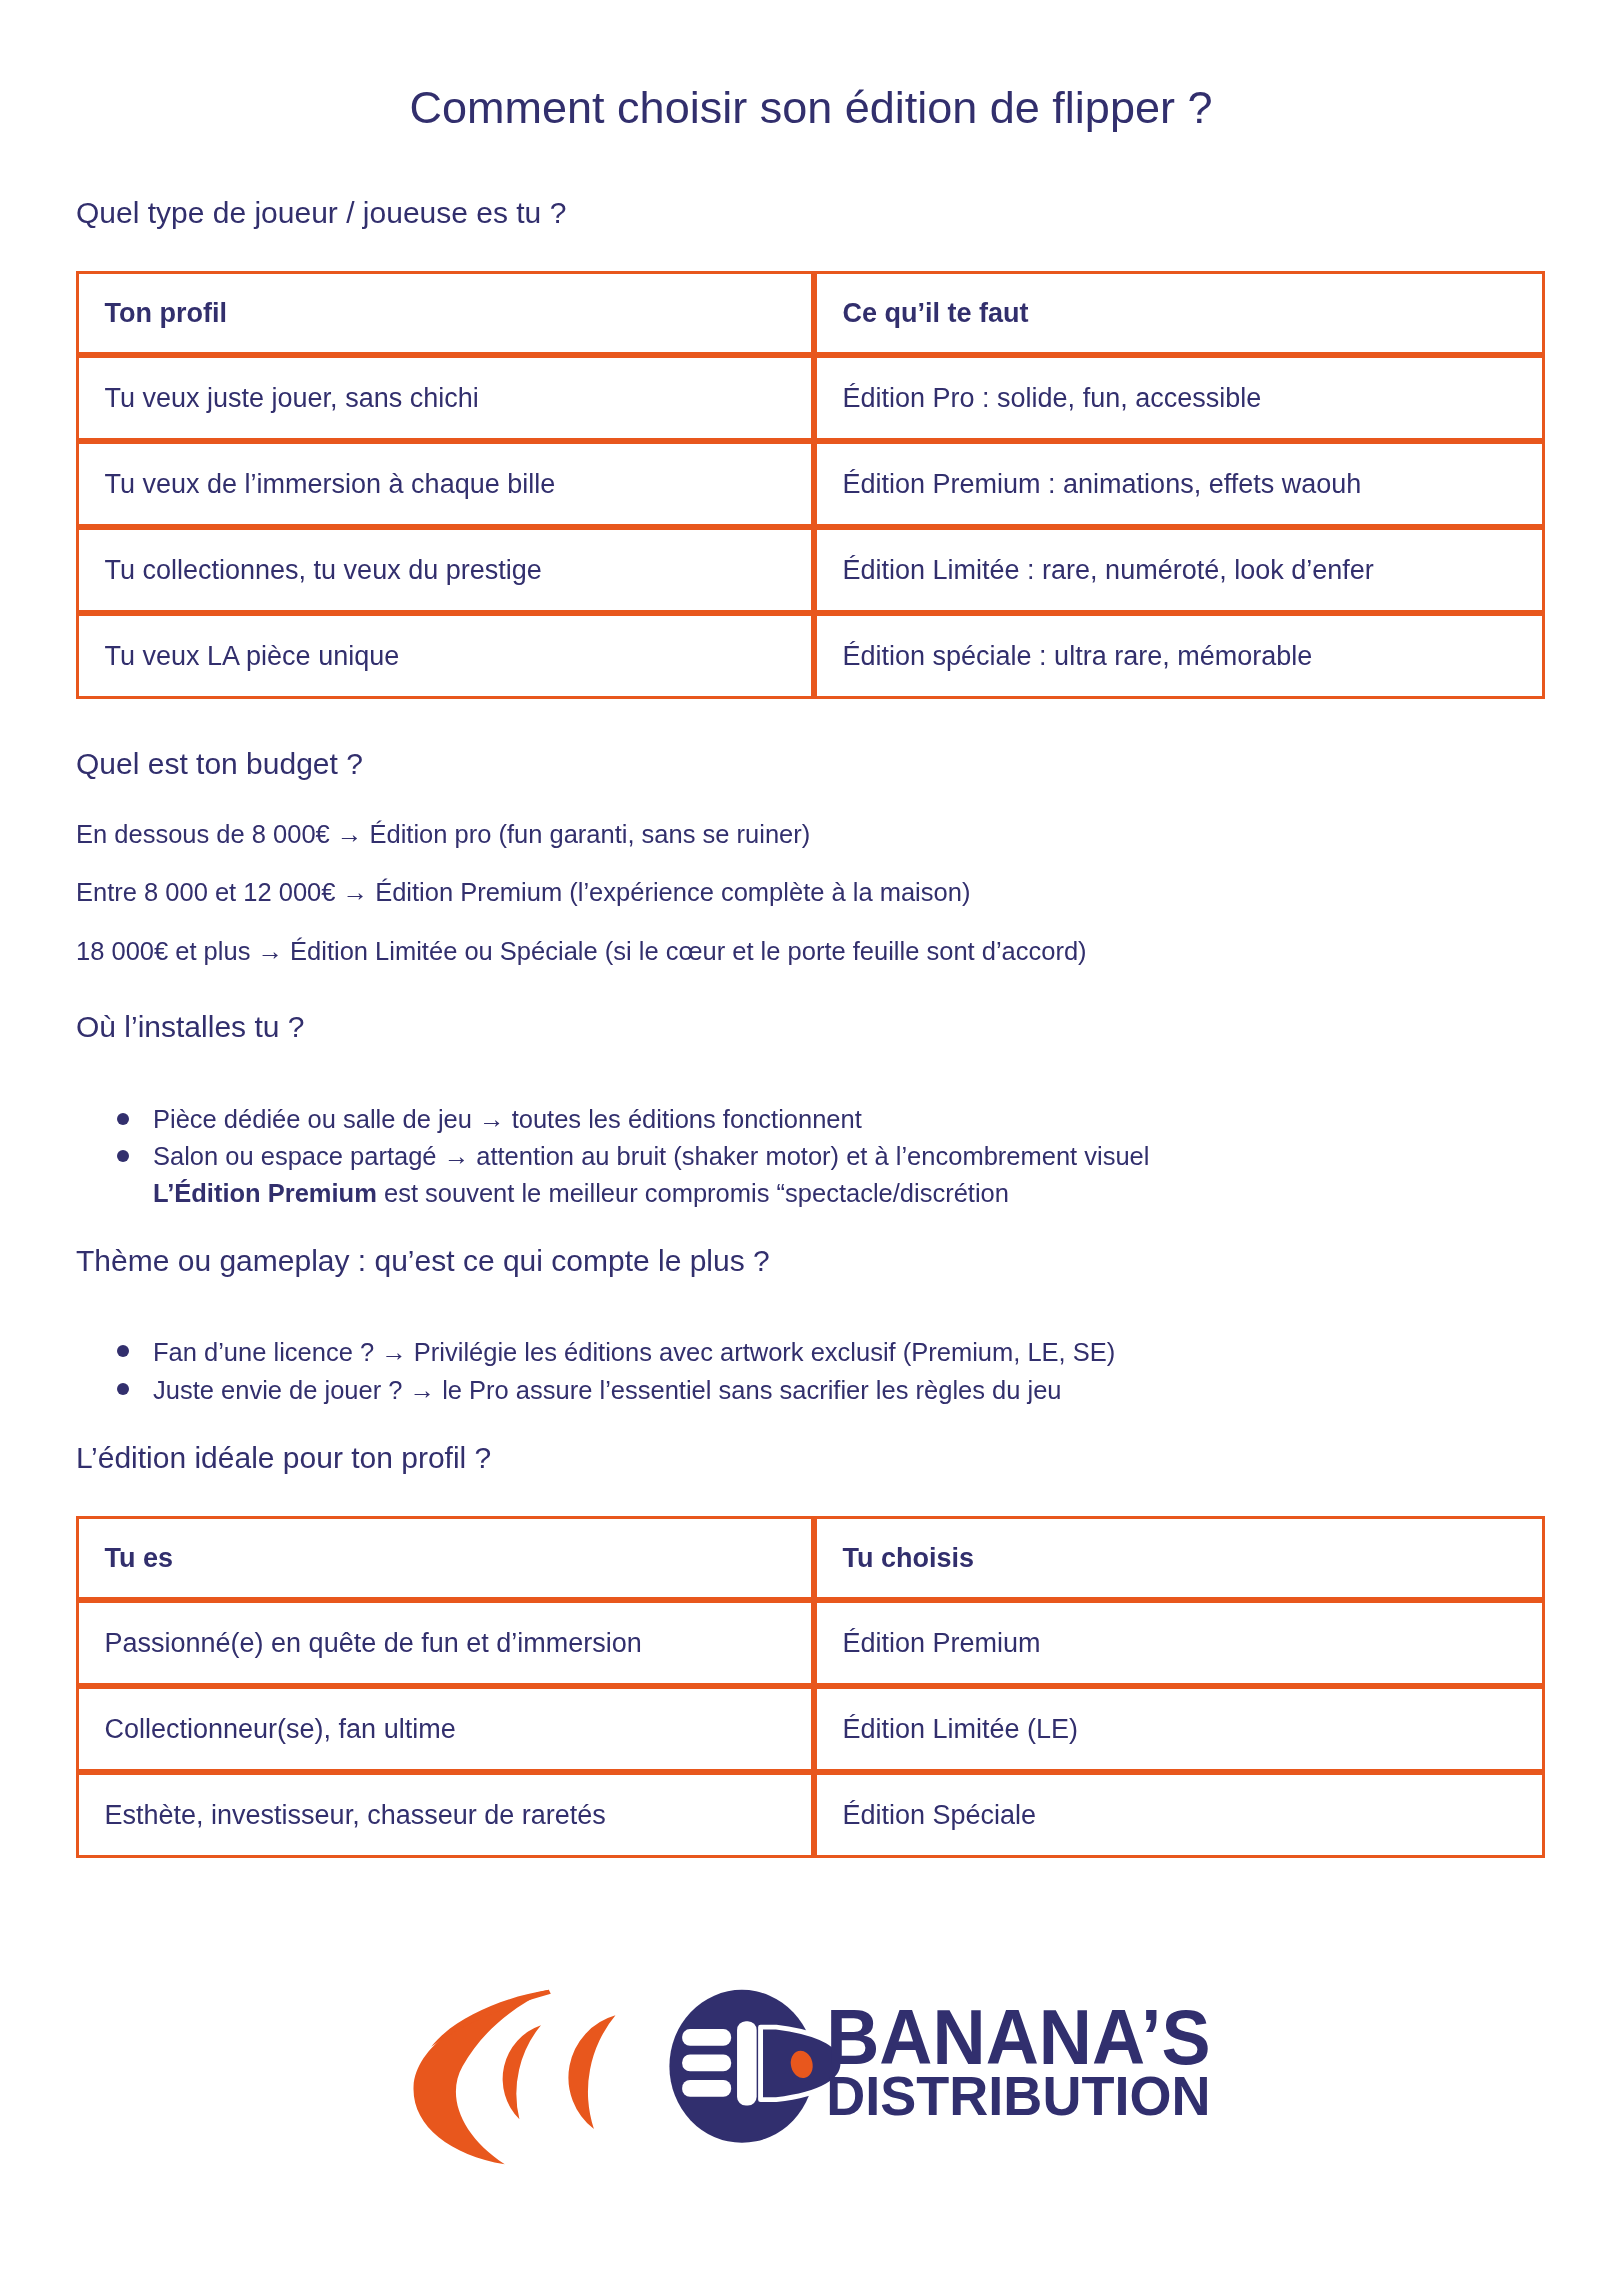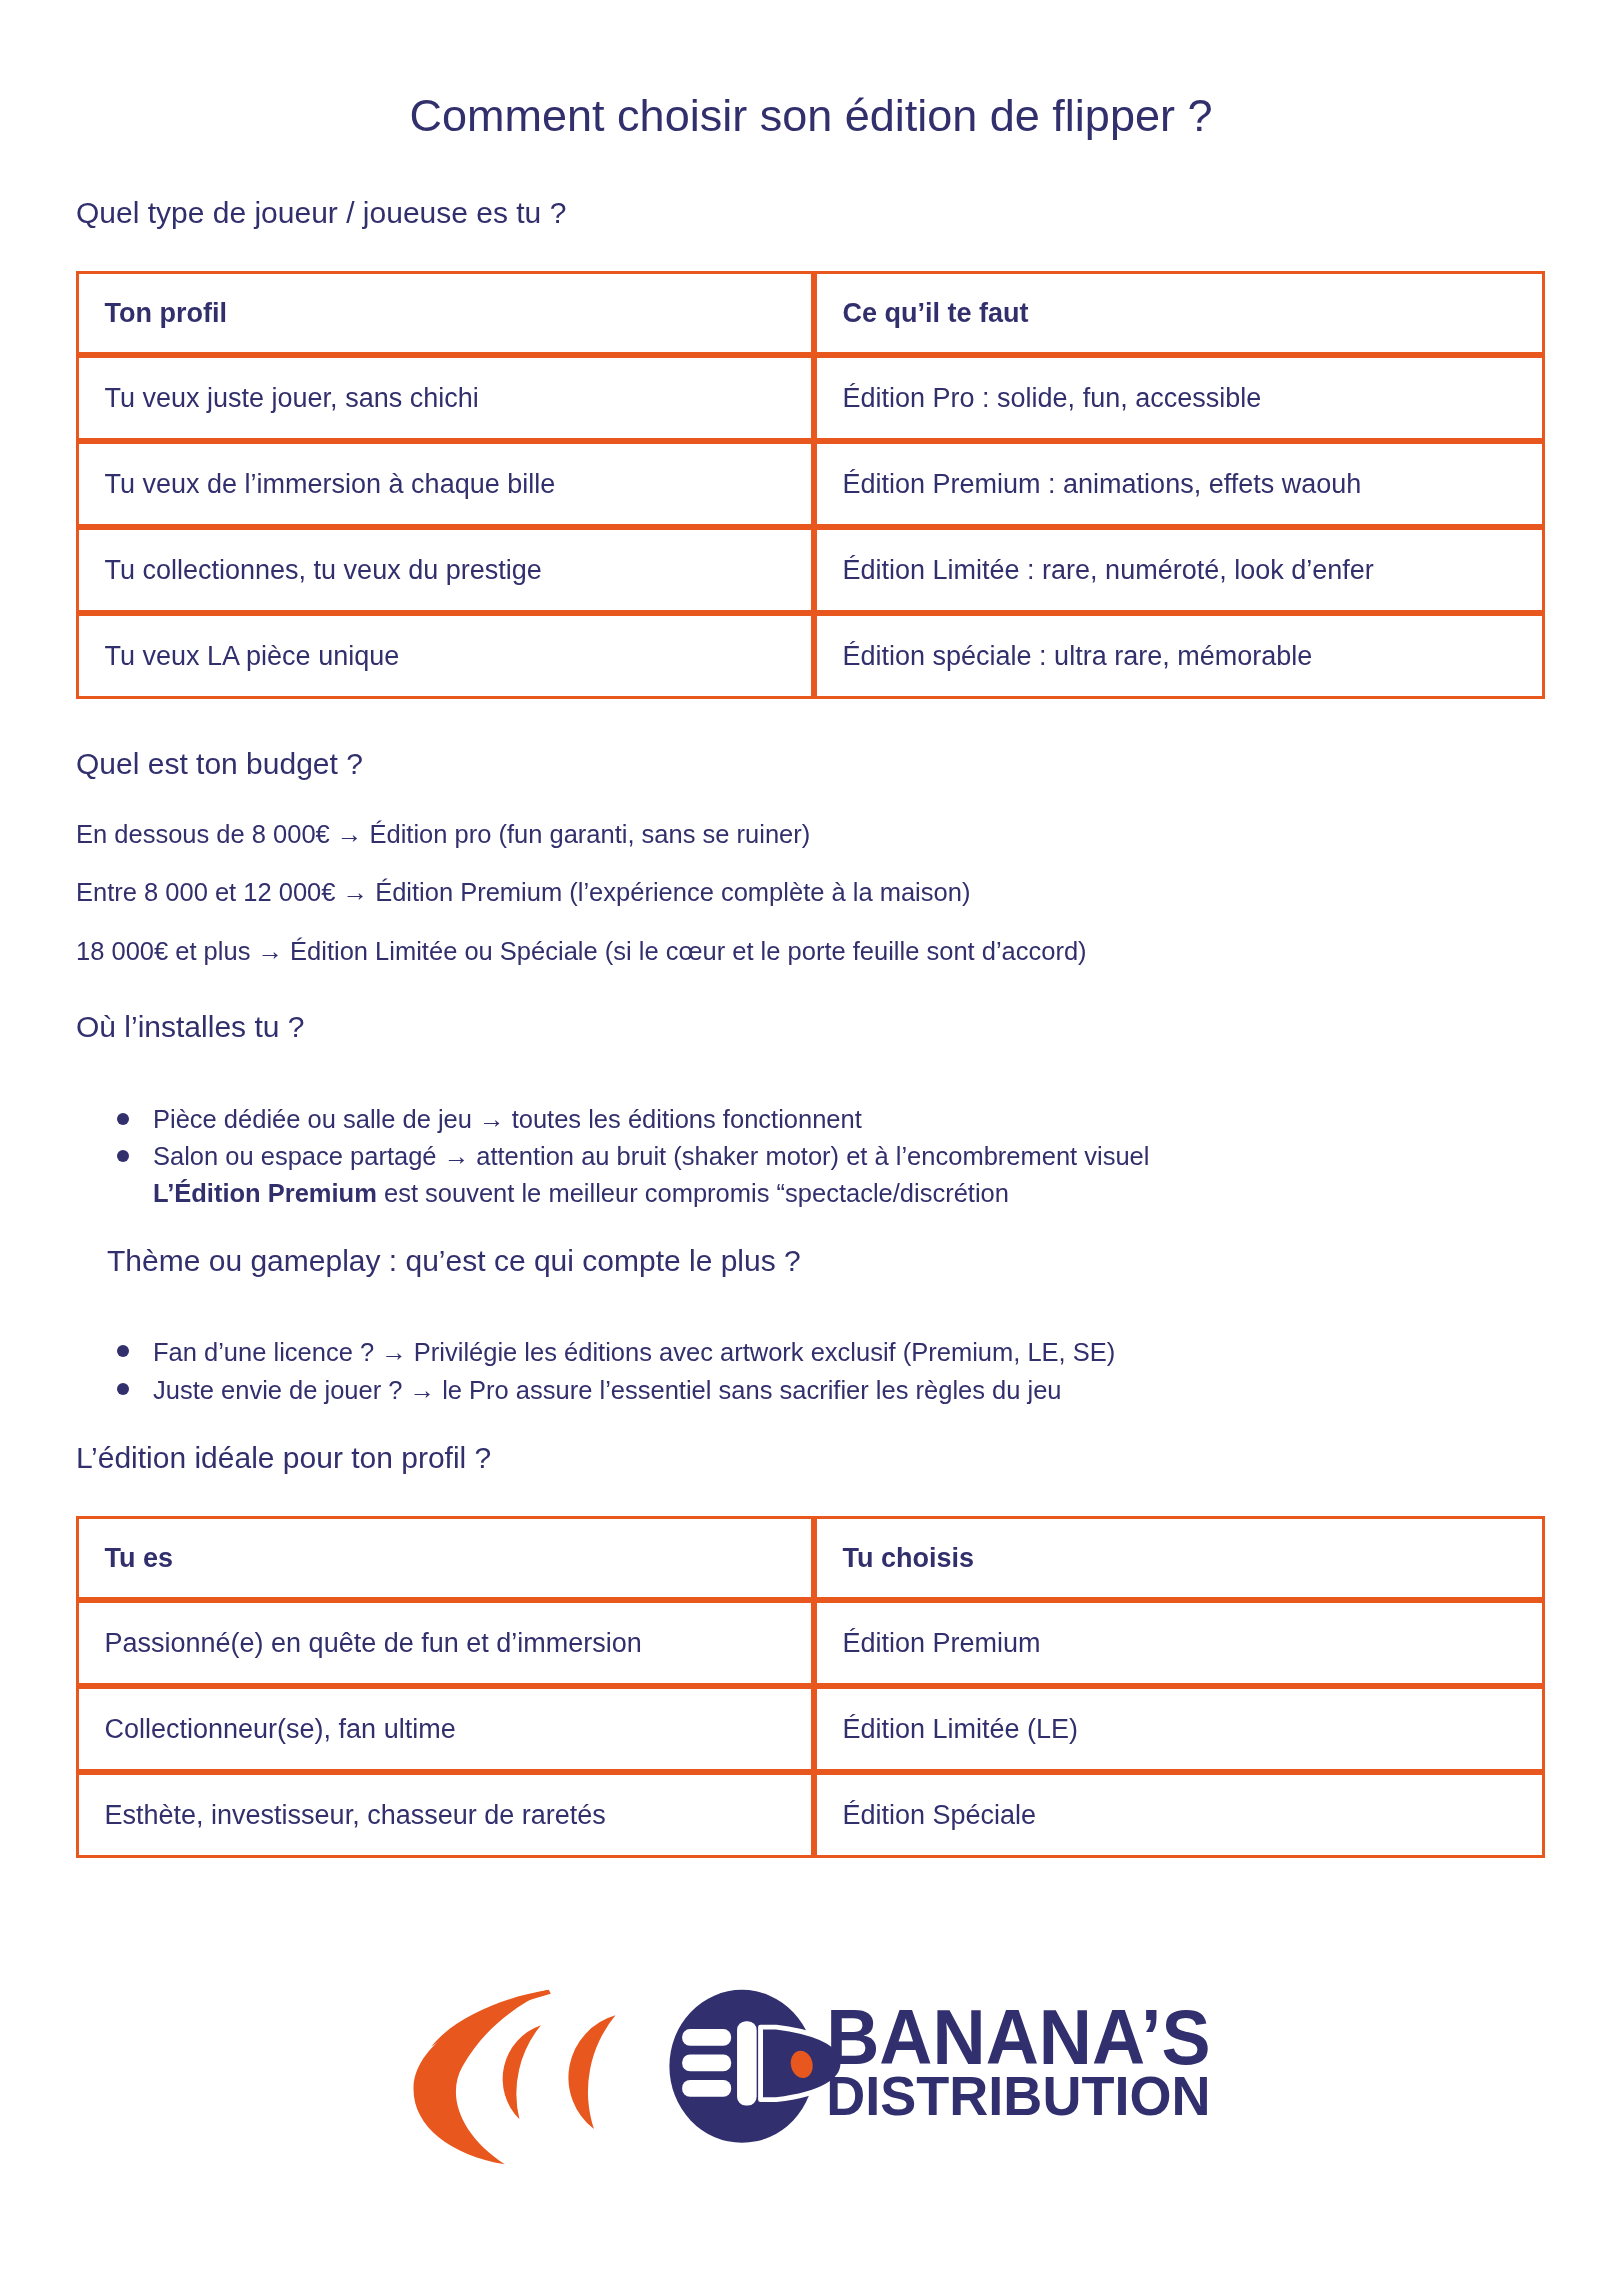--- a/index.html
+++ b/index.html
@@ -8,38 +8,38 @@
     width: 1622px;
     height: 2293px;
     background: #ffffff;
     font-family: "Liberation Sans", sans-serif;
     color: #322F6D;
     overflow: hidden;
   }
   .doc-title {
     position: absolute;
     top: 82px; left: 0; right: 0;
-    margin: 8px;
+    margin: 0;
     text-align: center;
     font-size: 45px;
     font-weight: 500;
     color: #322F6D;
   }
   .h2 {
     position: absolute;
     left: 76px;
     margin: 0;
     font-size: 30px;
     font-weight: 500;
     color: #322F6D;
   }
   .h2-profile  { top: 196px; }
   .h2-budget   { top: 747px; }
   .h2-location { top: 1010px; }
-  .h2-theme    { top: 1244px; margin-left: 31px; }
+  .h2-theme    { top: 1244px; }
   .h2-ideal    { top: 1441px; }
 
   table.grid {
     position: absolute;
     left: 76px;
     width: 1469px;
     border-collapse: separate;
     border-spacing: 0;
     table-layout: fixed;
   }

